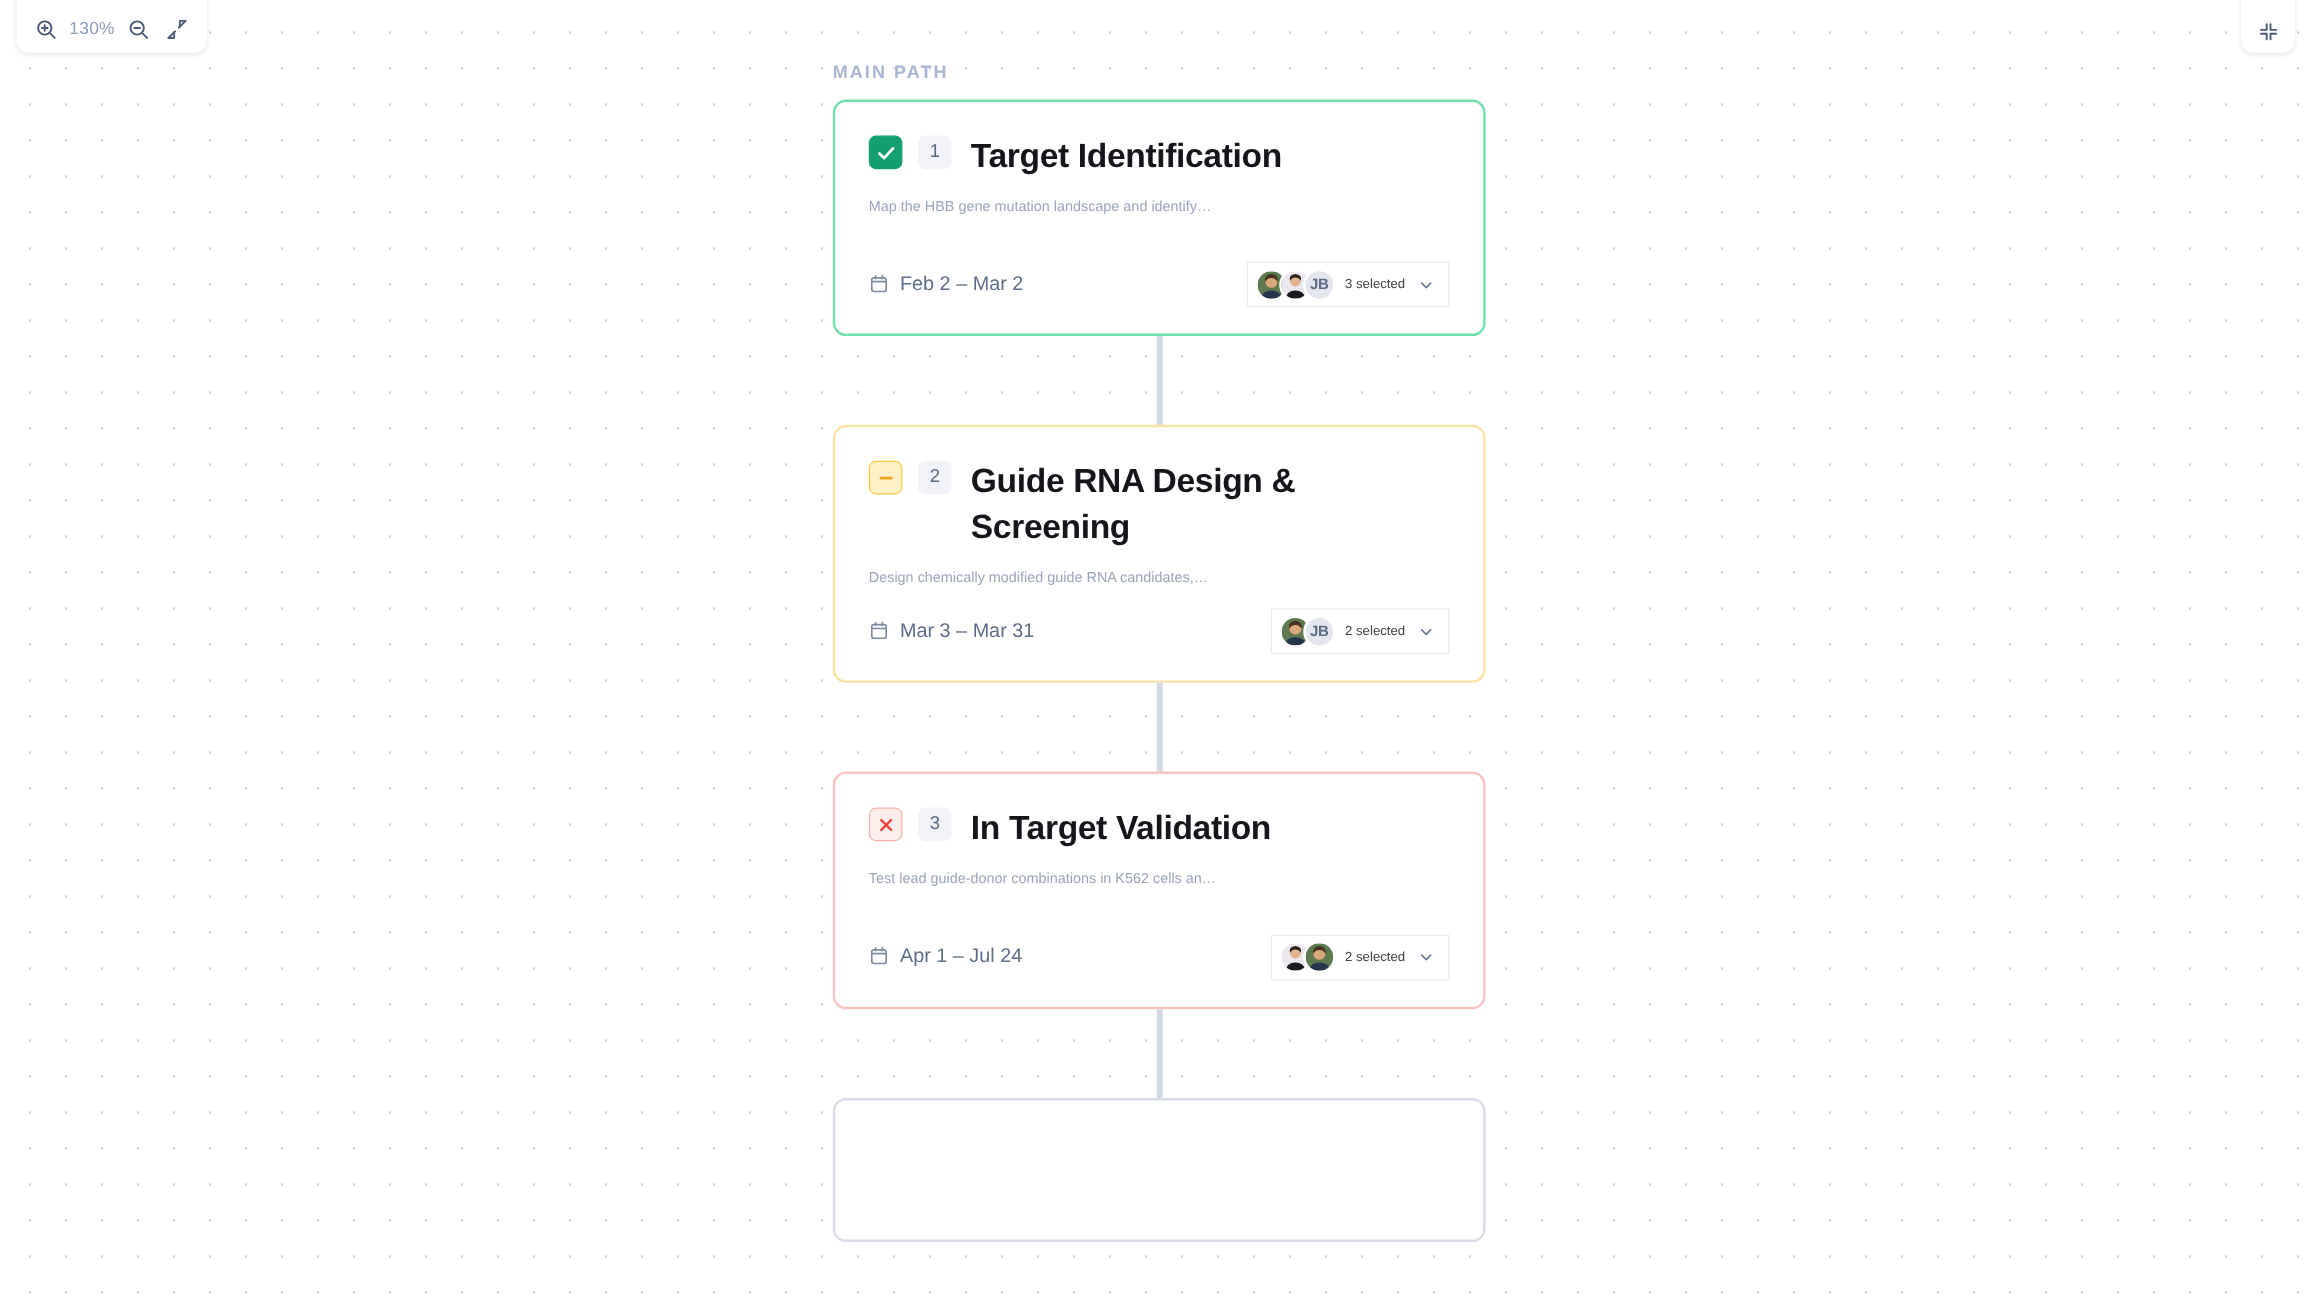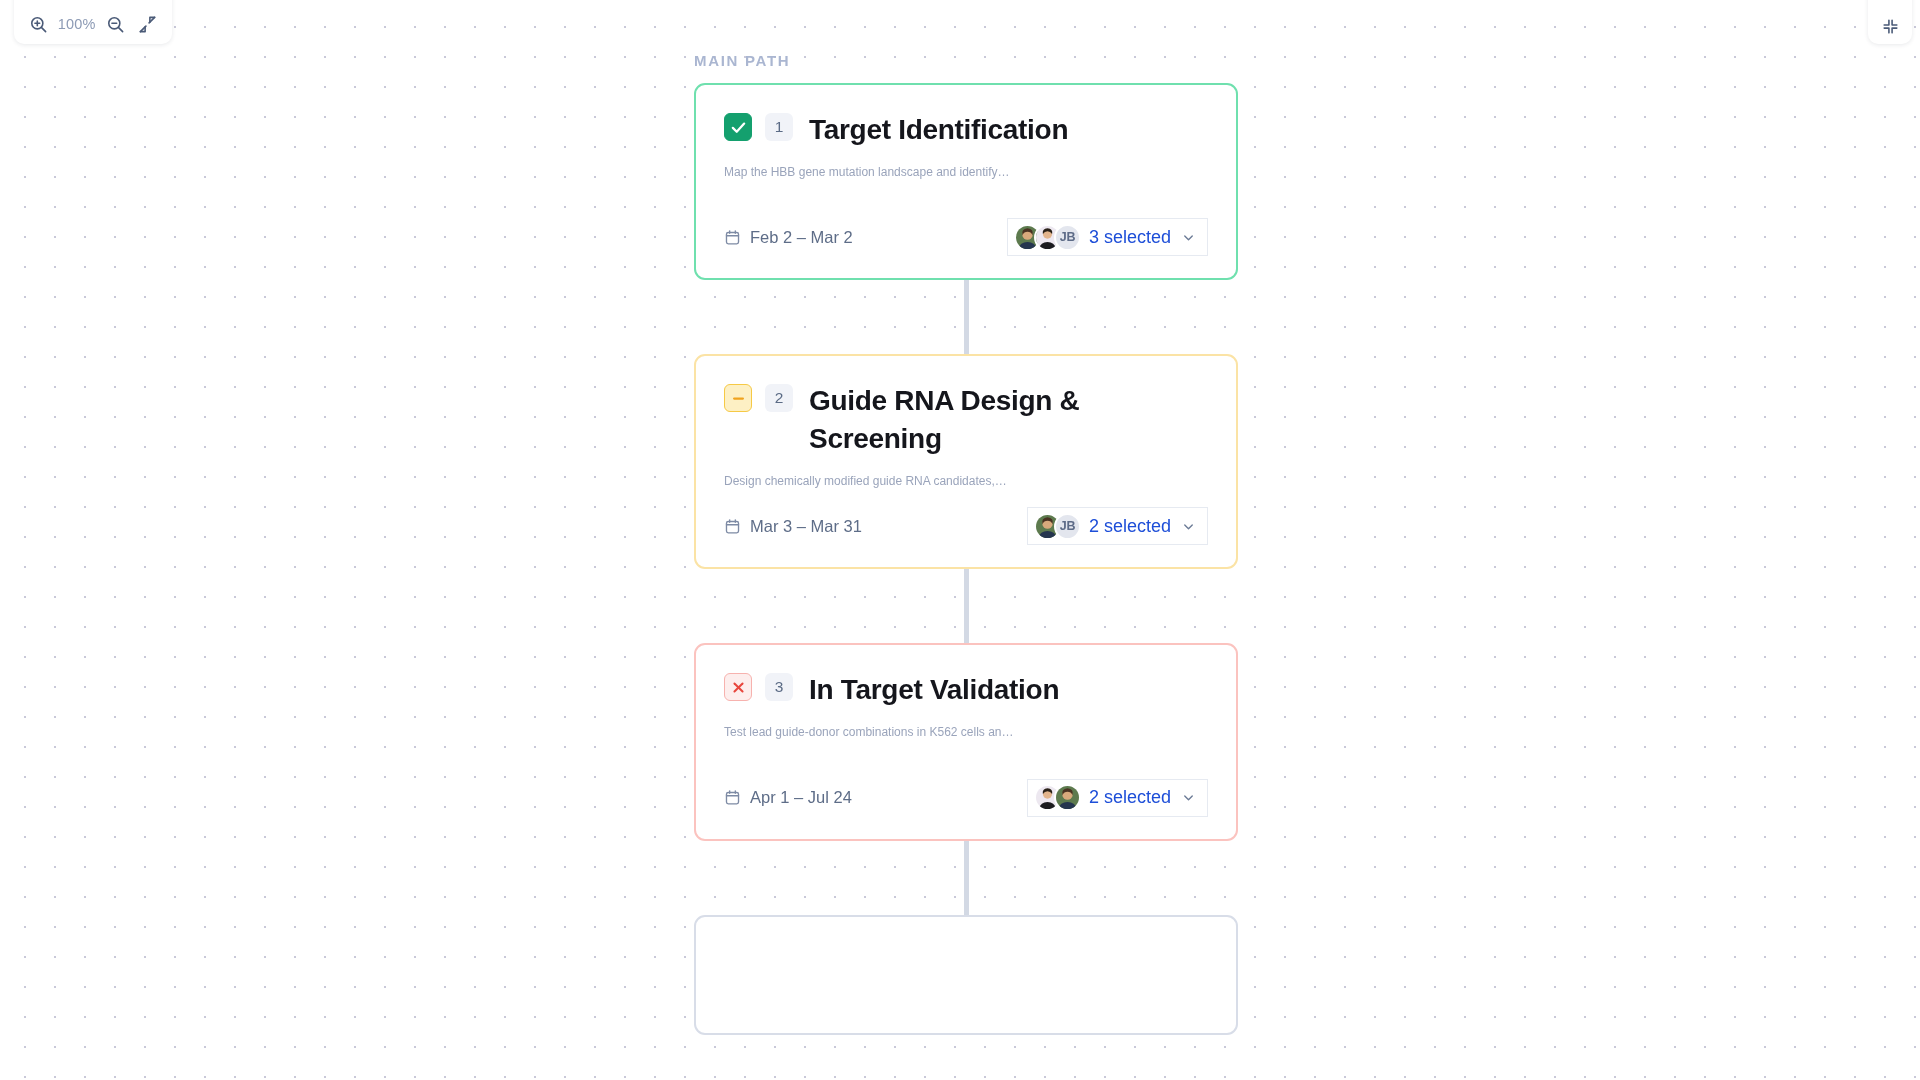--- a/index.html
+++ b/index.html
@@ -150,21 +150,21 @@
   }
 
   .card-foot {
     display: flex;
     align-items: center;
     justify-content: space-between;
     margin-top: 38px;
   }
 
   .date-group {
-    display: flex; align-items: center; gap: 9px;
+    display: flex; gap: 9px;
     font-size: 16.5px; color: #5e6d88;
   }
 
   
   .assignee-pill {
     display: flex; align-items: center;
     border: 1.5px solid #e6eaf1;
     border-radius: 0;
     height: 38px;
     padding: 0 11px 0 6px;
@@ -185,38 +185,38 @@
   .avatar:first-child { margin-left: 0; }
   .avatar.initials {
     background: #e3e6ee;
     color: #5d6b87;
     font-size: 12.5px;
     font-weight: 700;
     display: flex; align-items: center; justify-content: center;
     letter-spacing: -.3px;
   }
   .av-photo { width: 100%; height: 100%; display: block; }
-  .pill-text { font-size: 18px; color: #1d4ed8; white-space: nowrap; }
+  .pill-text { font-size: 11px; color: #404040; white-space: nowrap; }
   .chev { margin-left: 2px; }
 </style>
 </head>
 <body>
 
 <div id="canvas">
 
   <div id="zoom-toolbar">
     <div class="tb-btn">
       <svg width="19" height="19" viewBox="0 0 24 24" fill="none" stroke="#4a5a77" stroke-width="2" stroke-linecap="round">
         <circle cx="10.5" cy="10.5" r="7"></circle>
           <line x1="15.6" y1="15.6" x2="21" y2="21"></line>
         <line x1="10.5" y1="7.5" x2="10.5" y2="13.5"></line>
           <line x1="7.5" y1="10.5" x2="13.5" y2="10.5"></line>
       </svg>
     </div>
-    <div id="zoom-level">100%</div>
+    <div id="zoom-level">130%</div>
     <div class="tb-btn">
       <svg width="19" height="19" viewBox="0 0 24 24" fill="none" stroke="#4a5a77" stroke-width="2" stroke-linecap="round">
         <circle cx="10.5" cy="10.5" r="7"></circle>
           <line x1="15.6" y1="15.6" x2="21" y2="21"></line>
         <line x1="7.5" y1="10.5" x2="13.5" y2="10.5"></line>
       </svg>
     </div>
     <div class="tb-btn">
       <svg width="19" height="19" viewBox="0 0 24 24" fill="none" stroke="#4a5a77" stroke-width="2" stroke-linecap="round" stroke-linejoin="round">
         <polyline points="3,21 9,21 9,15"></polyline>

